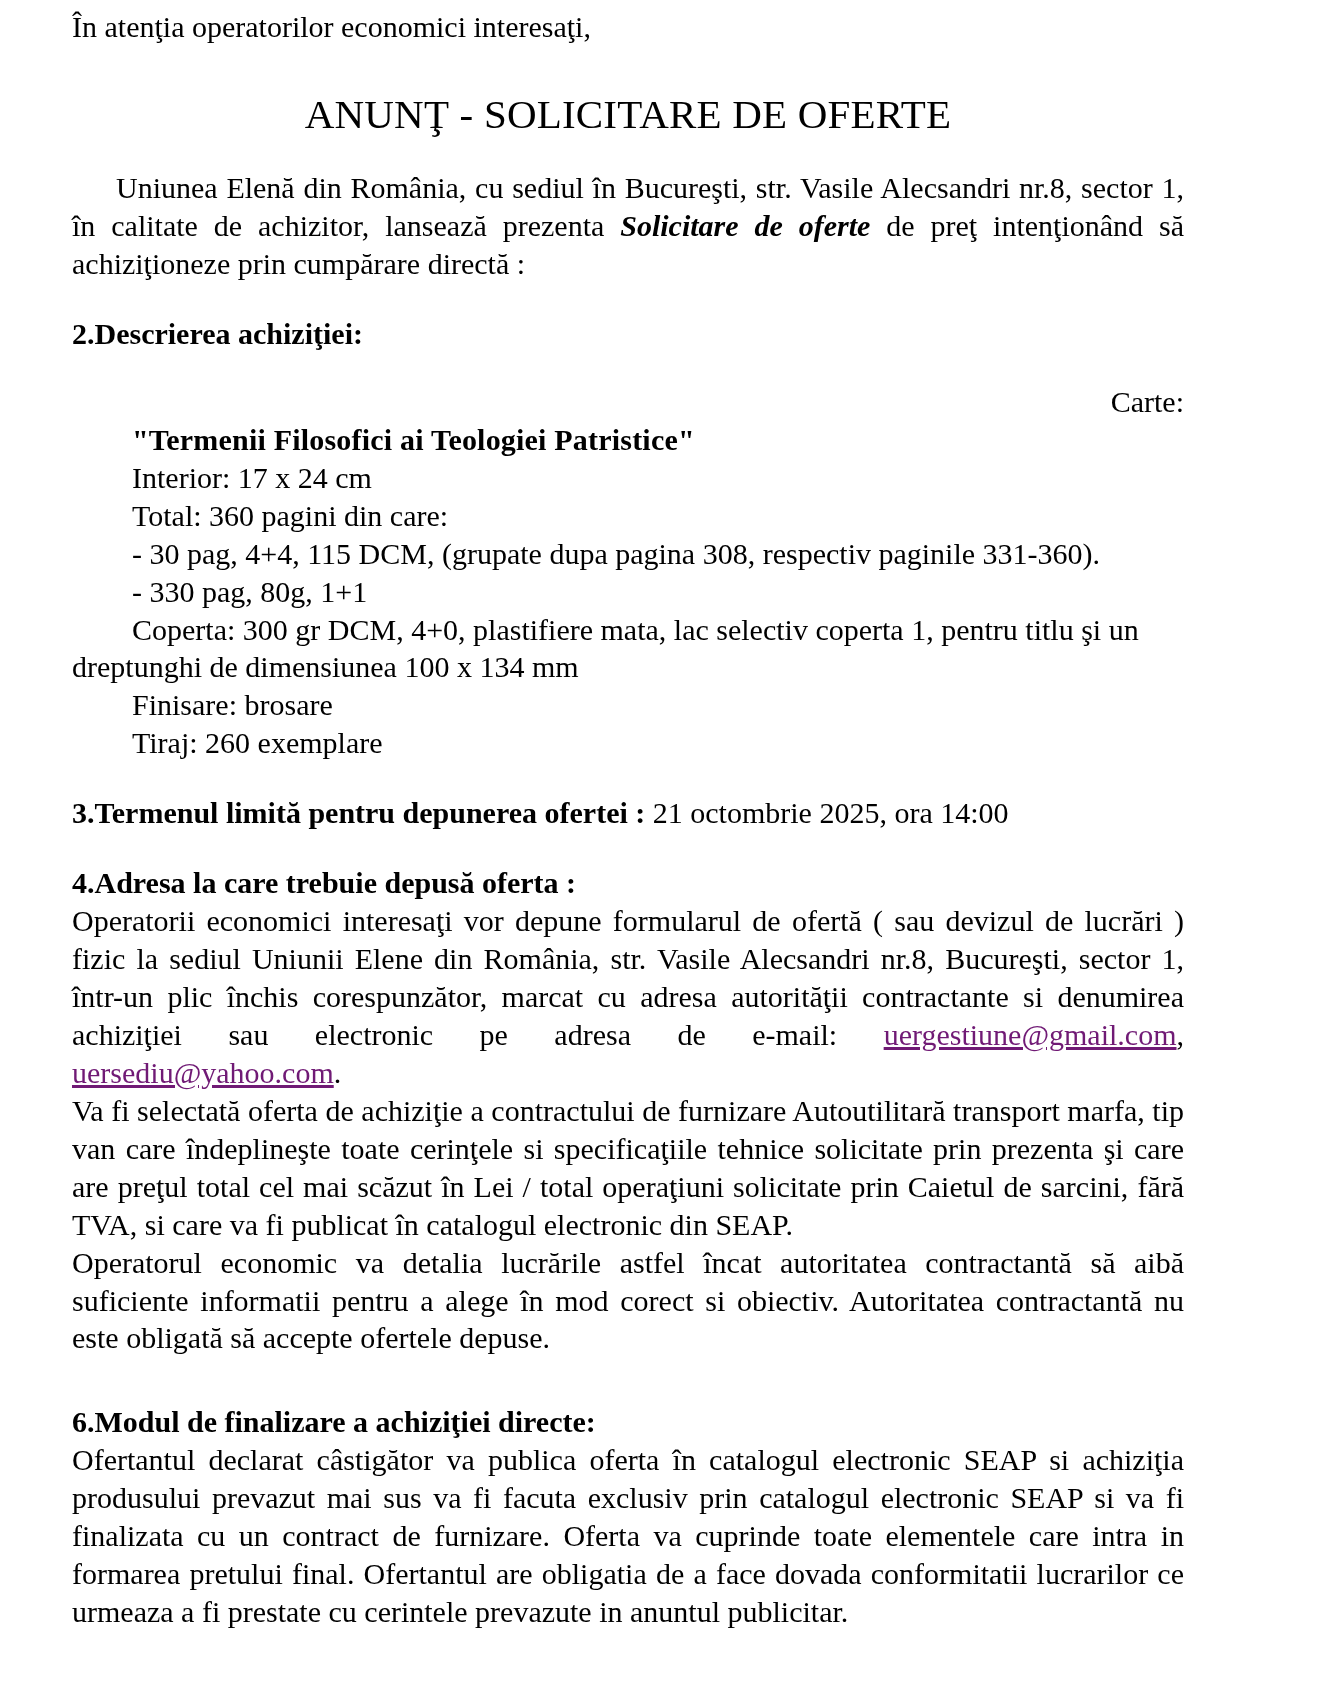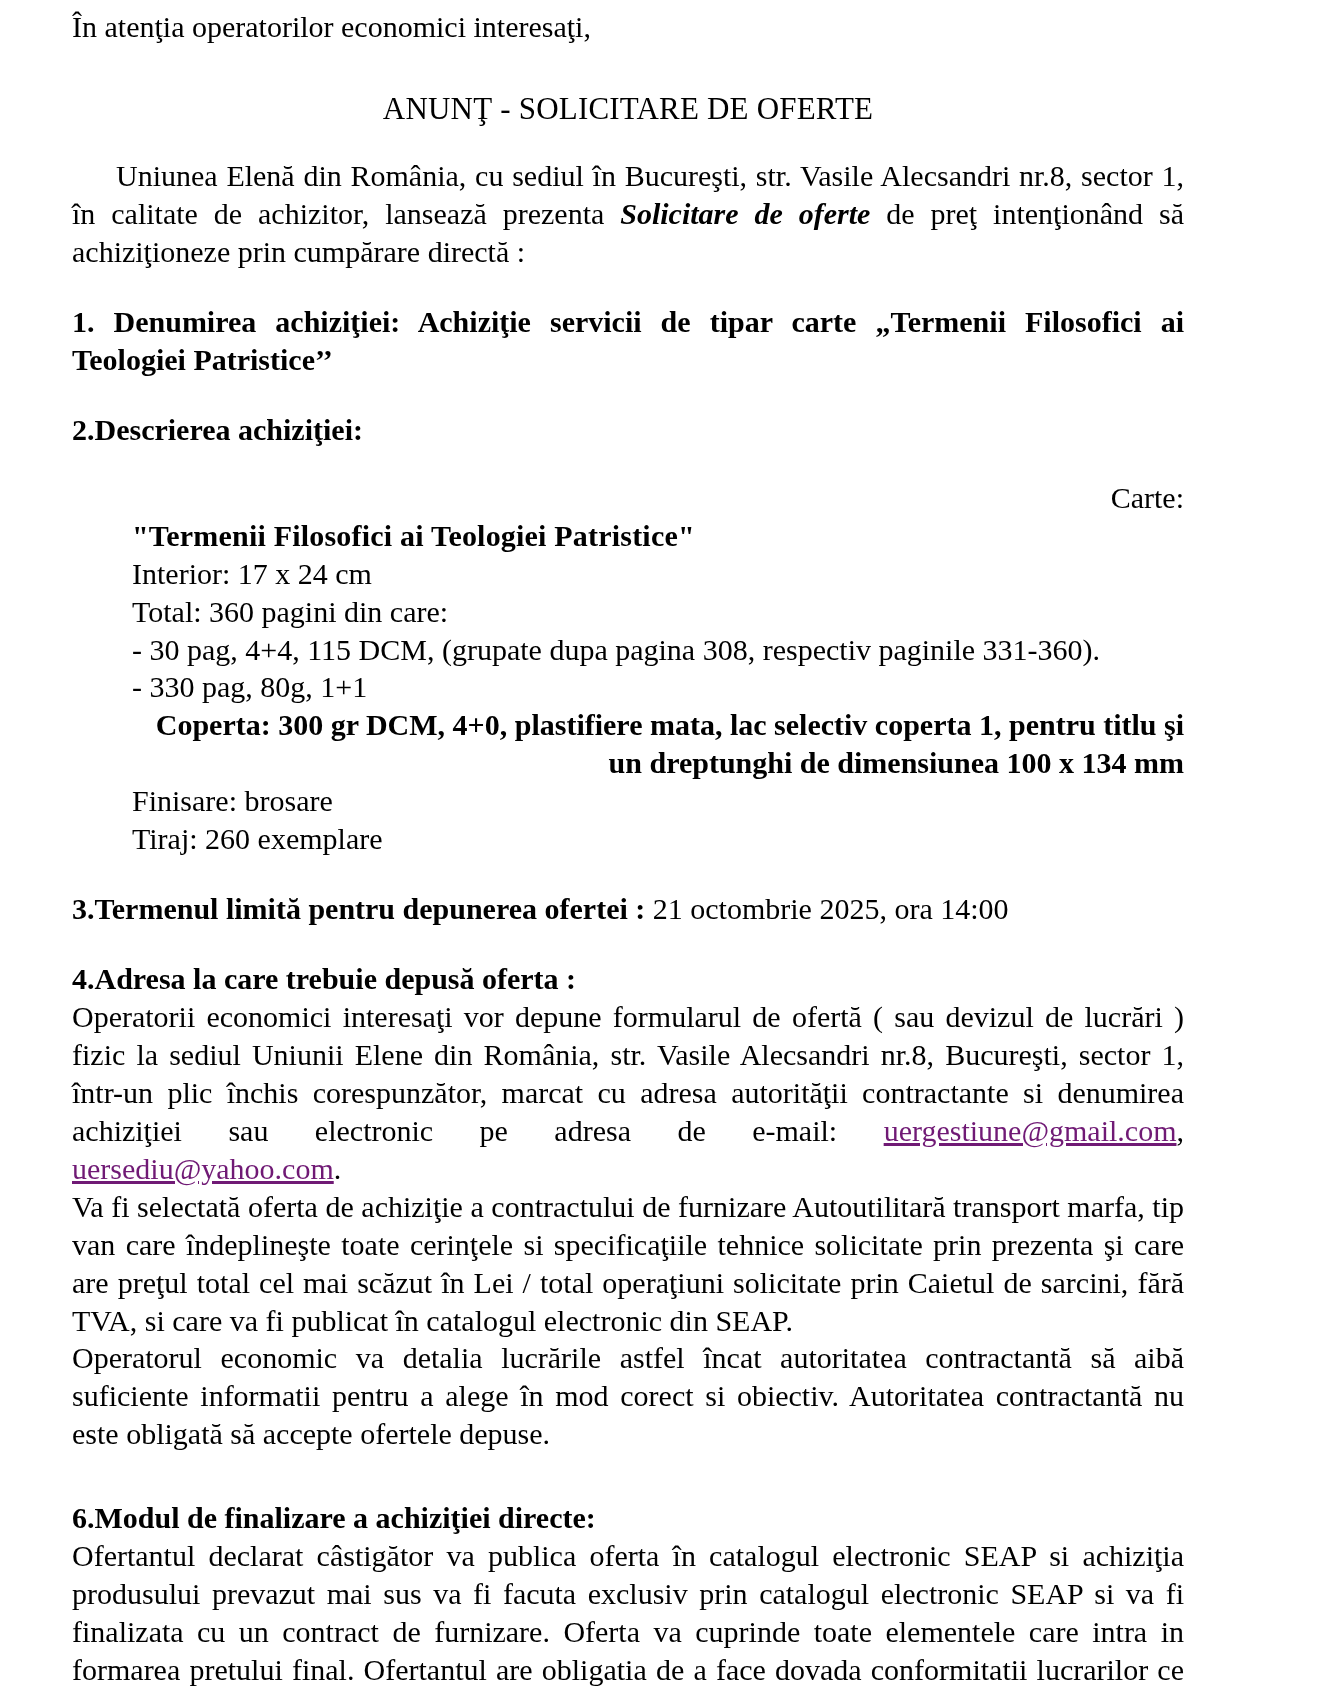--- a/index.html
+++ b/index.html
@@ -31,21 +31,21 @@
     text-justify: inter-word;
     -webkit-hyphens: none;
     hyphens: none;
   }
   .attention {
     text-align: left;
     margin-bottom: 6px;
   }
   .title {
     text-align: center;
-    font-size: 31px;
+    font-size: 41px;
     line-height: 1.2;
     letter-spacing: 0.2px;
     margin-top: 44px;
     margin-bottom: 30px;
     white-space: nowrap;
   }
   .intro {
     text-indent: 44px;
     margin-bottom: 14px;
   }
@@ -68,22 +68,21 @@
     text-align: justify;
   }
   .spacer-md { height: 30px; }
   .spacer-lg { height: 46px; }
   .indent-1 {
     padding-left: 60px;
     text-align: left;
   }
   .hang {
     text-indent: 60px;
-    text-align: right;
-    font-weight: bold;
+    text-align: left;
   }
   .bookname {
     font-weight: bold;
     letter-spacing: 0.2px;
   }
   a.email {
     color: #701a75;
     text-decoration: underline;
   }
   .sect-body {
@@ -95,21 +94,20 @@
 
 <div class="page">
   <div class="doc">
 
     <p class="attention">În atenţia operatorilor economici interesaţi,</p>
 
     <p class="title">ANUNŢ - SOLICITARE DE OFERTE</p>
 
     <p class="intro just"><span>Uniunea Elenă din România, cu sediul în Bucureşti, str. Vasile Alecsandri nr.8, sector 1, în calitate de achizitor, lansează prezenta </span><span class="heading-inline">Solicitare de oferte</span><span> de preţ intenţionând să achiziţioneze prin cumpărare directă :</span></p>
 
-    <p class="heading justified"><span>1.</span> <span>Denumirea achiziţiei: Achiziţie servicii de tipar carte „Termenii Filosofici ai Teologiei Patristice’’</span></p>
 
     <p class="heading"><span>2.</span><span>Descrierea achiziţiei:</span></p>
 
     <div class="spacer-md"></div>
 
     <p class="body-line">Carte:</p>
 
     <p class="indent-1 bookname">"Termenii Filosofici ai Teologiei Patristice"</p>
 
     <p class="indent-1">Interior: 17 x 24 cm</p>

